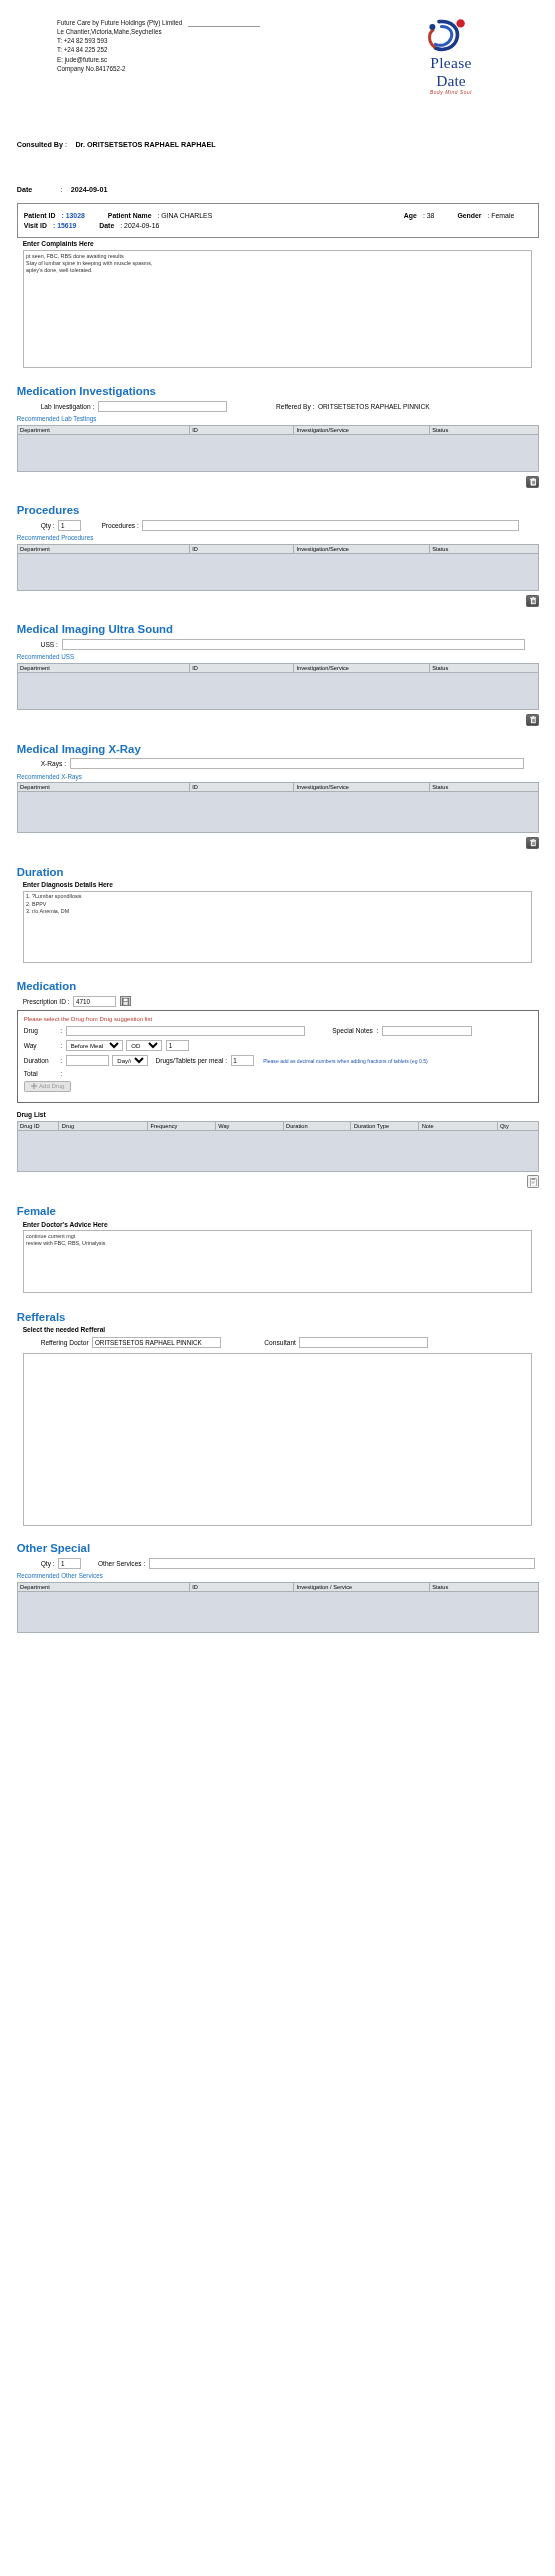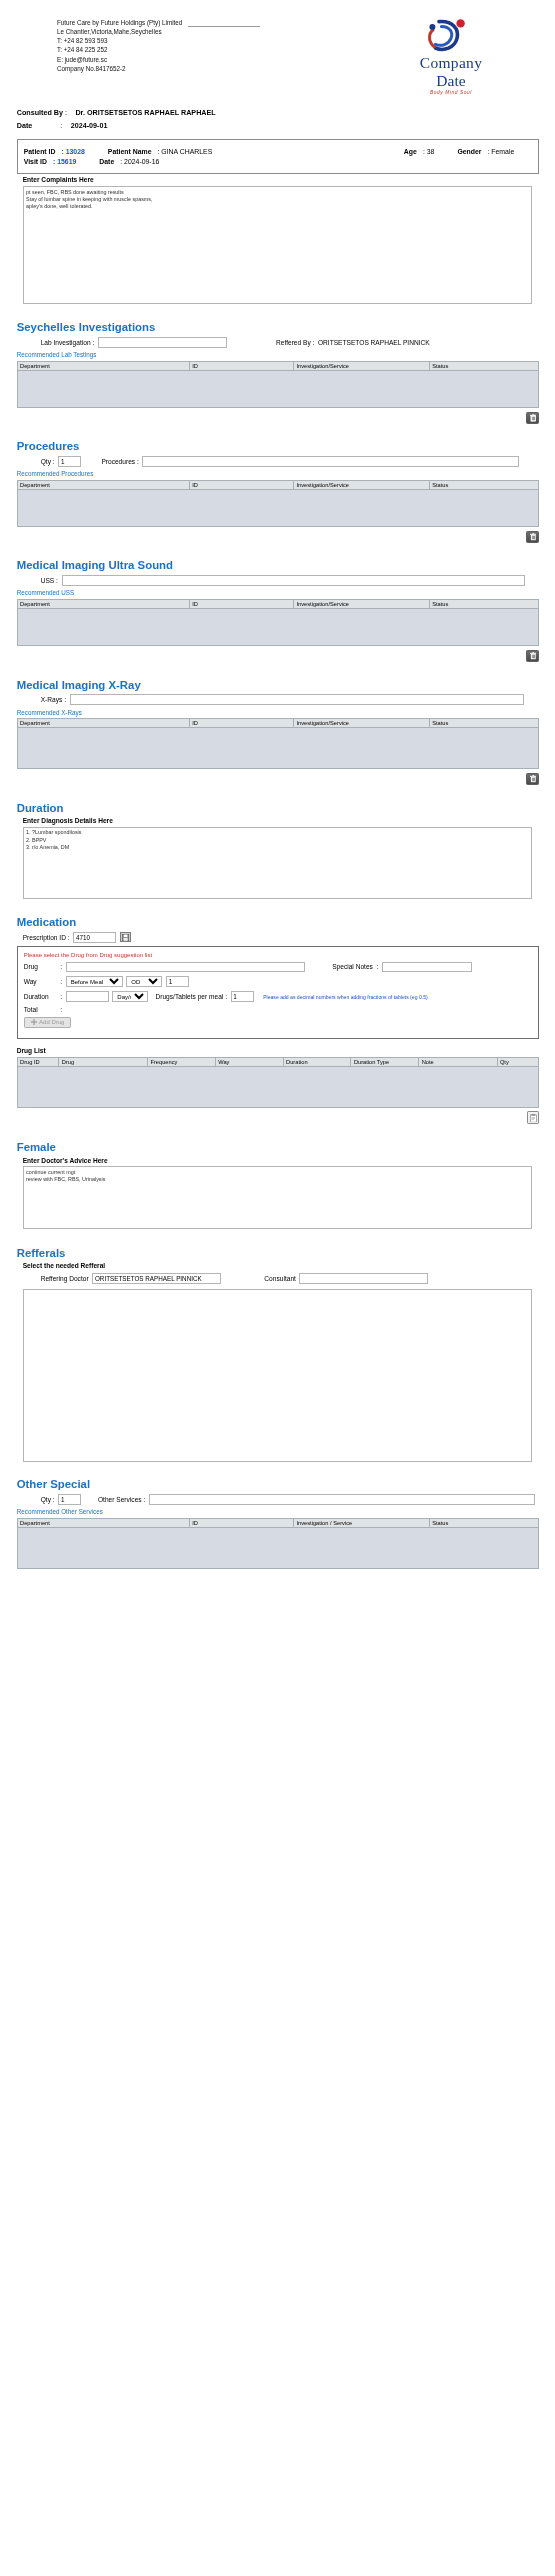--- a/index.html
+++ b/index.html
@@ -37,21 +37,21 @@
   .logo-wrap { width: 114px; text-align: center; position: relative; }
   .logo-svg { display: block; margin: 0 auto; }
   .logo-text { font-family: "Liberation Serif", serif; color: #1b3a8c; }
   .logo-future { font-size: 15.5px; letter-spacing: 0.3px; }
   .logo-care { font-size: 15.5px; color: #1b3a8c; }
   .logo-tag { font-size: 4.8px; color: #c0392b; font-style: italic; letter-spacing: 0.6px; }
 
   
   .consult-block { padding: 3.6px 16.7px 1.2px 16.7px; font-size: 7.2px; }
   .consult-row { margin: 3.6px 0; }
-  .consult-label { font-weight: bold; display: inline-block; }
+  .consult-label { font-weight: bold; display: inline-block; margin-top: 32px; }
   .consult-colon { display: inline-block; width: 8.4px; }
   .consult-value { font-weight: bold; }
 
   
   .patient-bar {
     margin: 4.8px 16.7px 0 16.7px;
     border: 0.6px solid #8a8a8a;
     padding: 4.8px 6px;
     font-size: 6.9px;
   }
@@ -195,21 +195,21 @@
     <div>Company No.8417652-2</div>
   </div>
   <div class="logo-wrap">
     <svg class="logo-svg" width="72" height="36" viewBox="0 0 120 60">
       <circle cx="76" cy="9" r="7" fill="#d0202e"></circle>
       <path d="M40 6 C62 4, 74 18, 70 34 C66 50, 48 56, 34 50" fill="none" stroke="#1b3a8c" stroke-width="6" stroke-linecap="round"></path>
       <path d="M44 14 C58 14, 64 24, 60 34 C56 44, 44 48, 34 44" fill="none" stroke="#2a5bbd" stroke-width="5" stroke-linecap="round"></path>
       <path d="M30 20 C22 26, 22 40, 32 48" fill="none" stroke="#c0392b" stroke-width="5" stroke-linecap="round"></path>
       <circle cx="29" cy="15" r="5" fill="#1b3a8c"></circle>
     </svg>
-    <div class="logo-text logo-future">Company</div>
+    <div class="logo-text logo-future">Please</div>
     <div class="logo-text logo-care">Date</div>
     <div class="logo-tag">Body Mind Soul</div>
   </div>
 </div>
 
 <div class="consult-block">
   <div class="consult-row">
     <span class="consult-label">Consulted By</span>
     <span class="consult-colon">:</span>
     <span class="consult-value">Dr.  ORITSETSETOS RAPHAEL RAPHAEL</span>
@@ -253,21 +253,21 @@
 
 <div class="page">
 
   
   <div class="sub-label">Enter Complaints Here</div>
   <textarea style="width: 509px; height: 118px; margin-left: 6px;">pt seen, FBC, RBS done awaiting results
 Stay of lumbar spine in keeping with muscle spasms,
 apley's done, well tolerated.</textarea>
 
   
-  <h2 class="section">Seychelles  Investigations</h2>
+  <h2 class="section">Medication  Investigations</h2>
   <div class="row" style="margin-left:24px;">
     <span class="lbl">Lab Investigation :</span>
     <input type="text" style="width: 129px;" value="">
     <span style="width:42px"></span>
     <span class="lbl">Reffered By :</span>
     <span class="lbl">ORITSETSETOS RAPHAEL PINNICK</span>
   </div>
   <div class="rec-link">Recommended Lab Testings</div>
   <table class="grid">
     <tbody>

